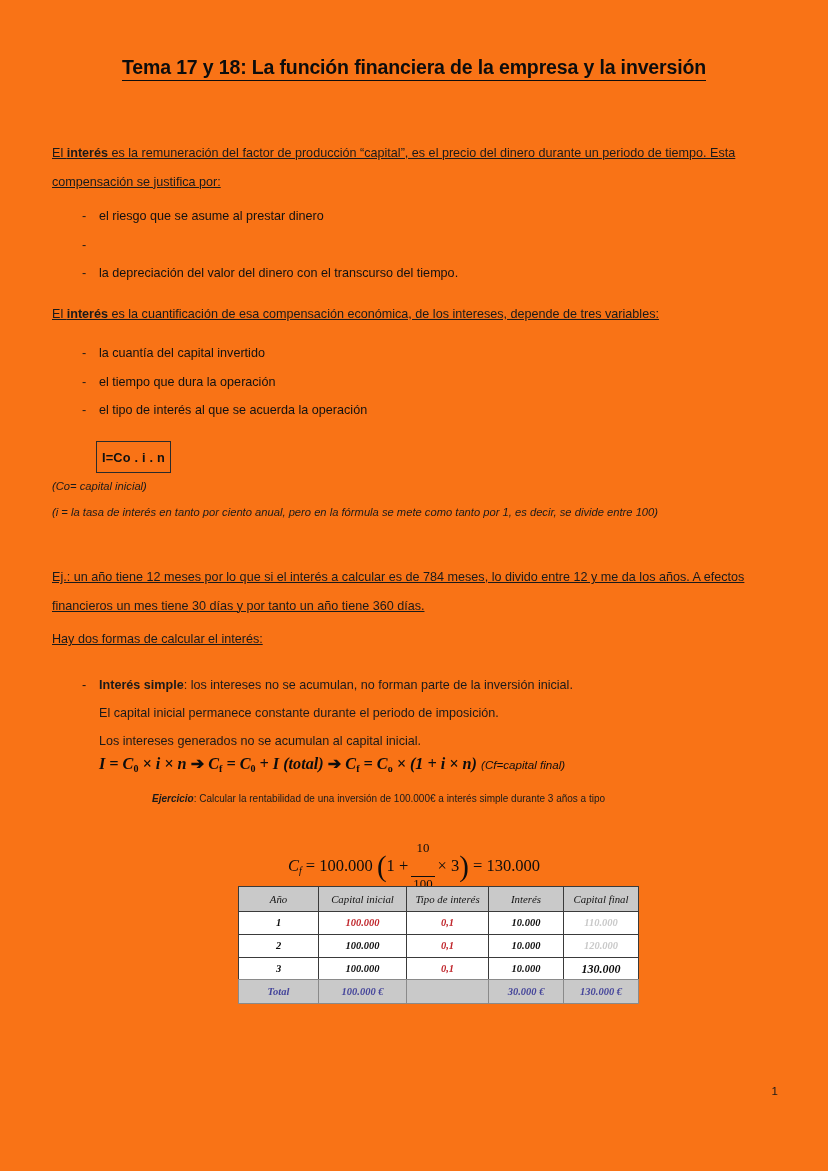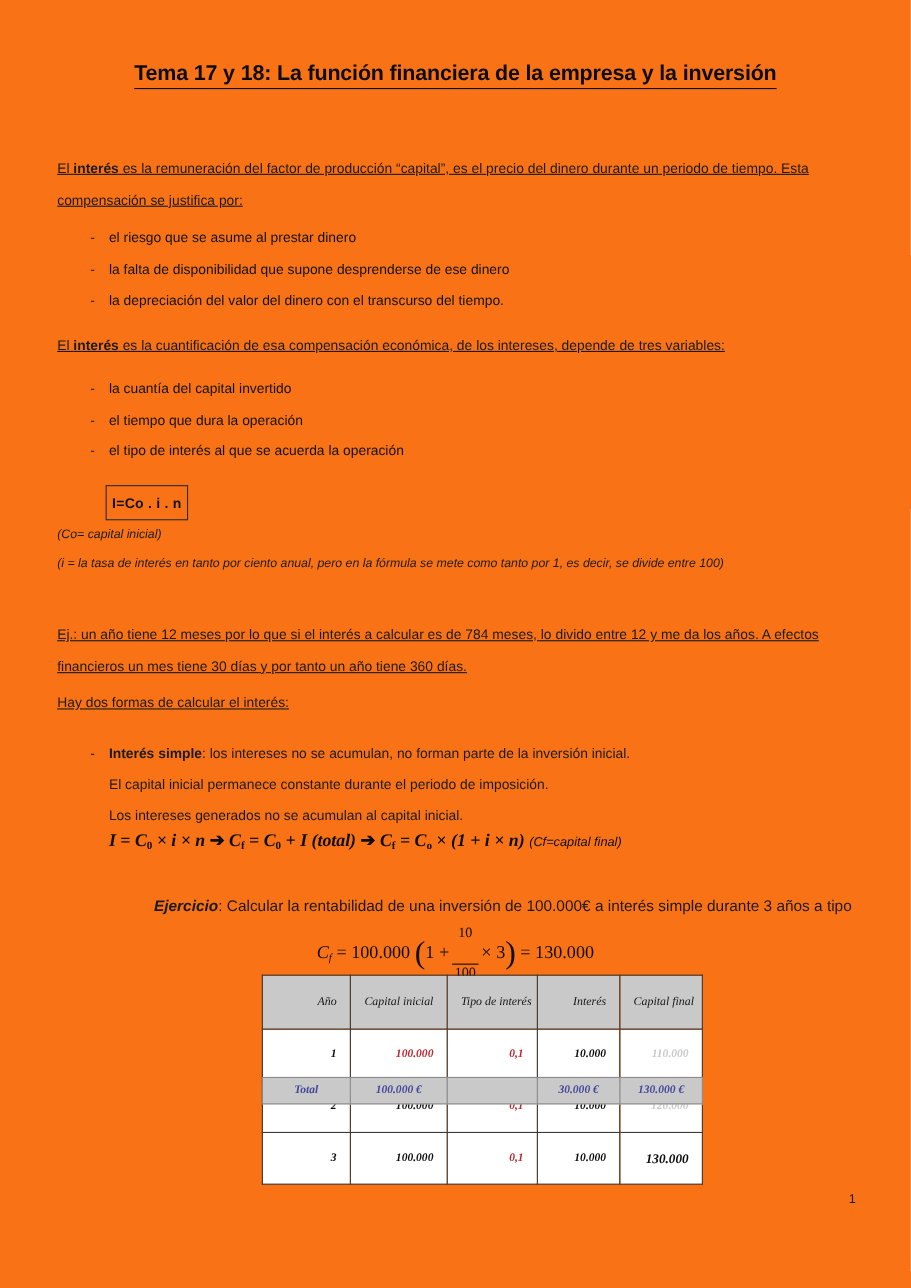--- a/index.html
+++ b/index.html
@@ -144,27 +144,26 @@
   .math-inline .tail {
     font-family: "Liberation Sans", sans-serif;
     font-size: 11.6px;
     font-weight: normal;
     font-style: italic;
   }
   .math-inline .arrow { font-style: normal; }
 
   .ejercicio-block {
     position: absolute;
-    left: 100px;
+    left: 112px;
     top: 785px;
     width: 680px;
-    font-size: 14px;
-    line-height: 28.5px;
-    color: #1a1a1a;
-    margin-top: 24px;
+    font-size: 10px;
+    line-height: 28.5px;
+    color: #1a1a1a;
   }
   .ejercicio-block .lead {
     display: inline-block;
     margin-left: 40px;
     font-weight: bold;
     font-style: italic;
   }
   .ejercicio-line2 {
     position: absolute;
     left: 52px;
@@ -220,25 +219,25 @@
     width: 400px;
   }
   table.finance {
     border-collapse: collapse;
     width: 400px;
     font-family: "Liberation Serif", serif;
     table-layout: fixed;
   }
   table.finance th, table.finance td {
     border: 1.1px solid #3a3a3a;
-    text-align: right;
+    text-align: center;
     font-size: 10.5px;
     font-style: italic;
     font-weight: bold;
-    padding: 12px;
+    padding: 0;
     height: 22px;
     line-height: 22px;
     overflow: hidden;
     white-space: nowrap;
   }
   table.finance thead th {
     background: #c9c9c9;
     color: #141414;
     font-size: 10.8px;
     height: 24px;
@@ -294,21 +293,20 @@
     <span>El </span><b>interés</b><span> es la remuneración del factor de producción “capital”, es el precio del dinero durante un periodo de tiempo. Esta compensación se justifica por:</span>
   </div>
 
   <div class="bullet-list" style="top:202px;">
     <div class="bullet-row">
       <span class="dash">-</span>
       <span>el riesgo que se asume al prestar dinero</span>
     </div>
     <div class="bullet-row">
       <span class="dash">-</span>
-      <span>la falta de disponibilidad que supone desprenderse de ese dinero</span>
     </div>
     <div class="bullet-row">
       <span class="dash">-</span>
       <span>la depreciación del valor del dinero con el transcurso del tiempo.</span>
     </div>
   </div>
 
   <div class="body-block" style="top:300px;">
     <span>El </span><b>interés</b><span> es la cuantificación de esa compensación económica, de los intereses, depende de tres variables:</span>
   </div>

